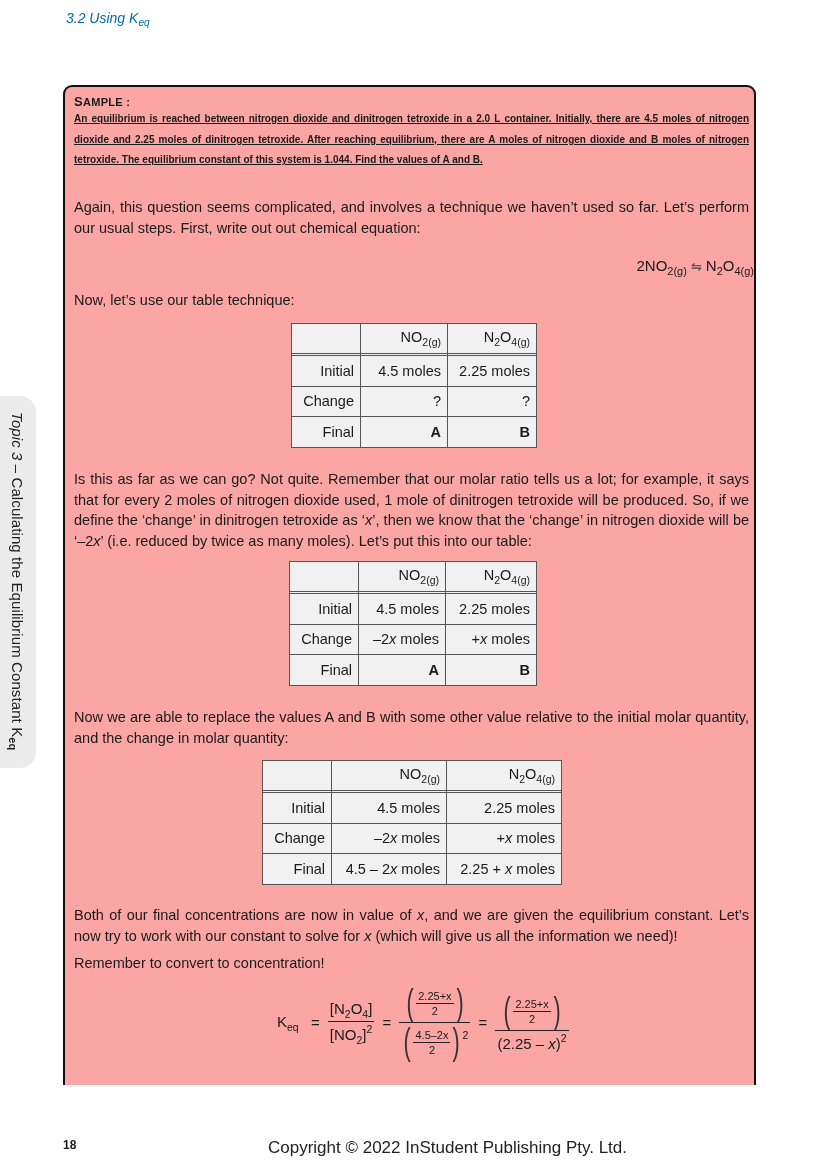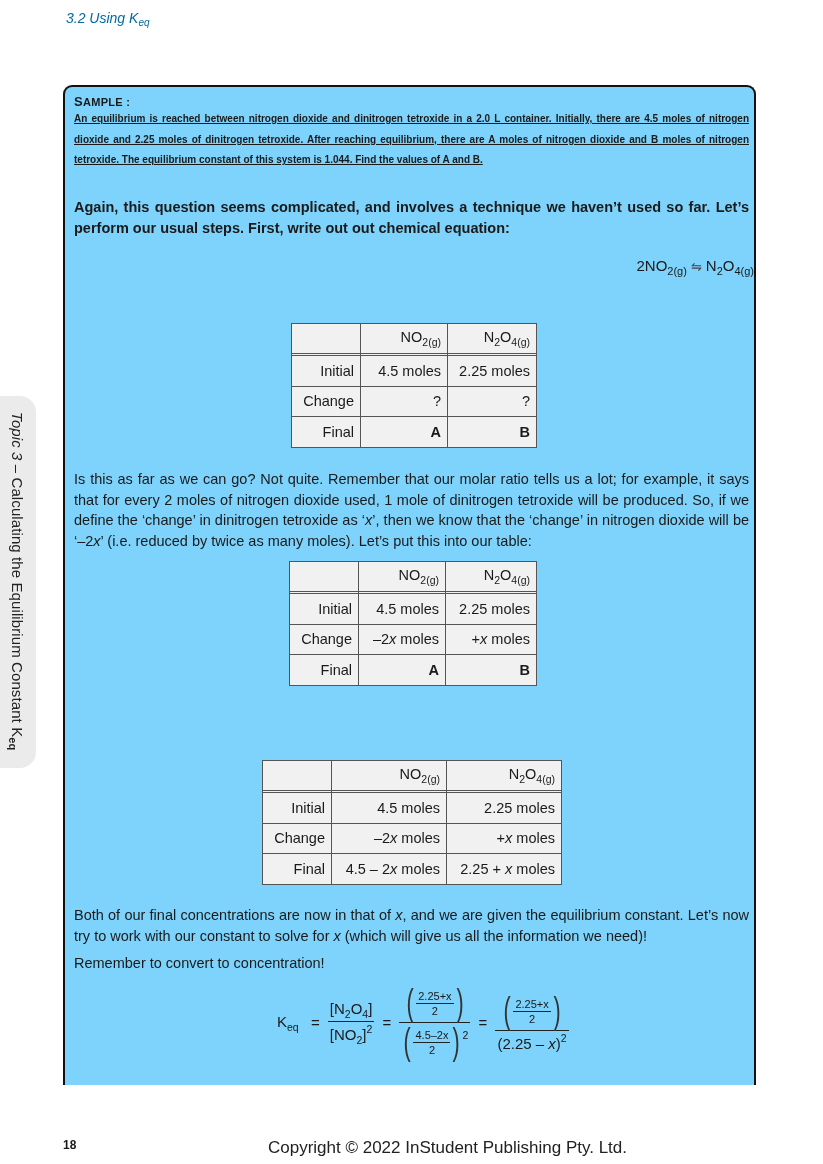--- a/index.html
+++ b/index.html
@@ -18,21 +18,21 @@
   }
   .side-tab-text {
     position: absolute; left: 26px; top: 412px; transform-origin: 0 0; transform: rotate(90deg);
     white-space: nowrap; font-size: 15px; color: #222; letter-spacing: 0.1px;
   }
   .side-tab-text .it { font-style: italic; }
   .side-tab-text sub { font-size: 11px; font-weight: bold; vertical-align: -3px; }
 
   .sample-box {
     position: absolute; left: 63px; top: 85px; width: 693px; height: 1000px;
-    background: #7dd3fc; border: 2px solid #111; border-bottom: none;
+    background: #fca5a5; border: 2px solid #111; border-bottom: none;
     border-radius: 9px 9px 0 0; box-sizing: border-box;
   }
   .sample-label {
     position: absolute; left: 9px; top: 7px; font-size: 11px; font-weight: bold; letter-spacing: 0.3px;
   }
   .sample-label .big { font-size: 13px; }
   .question {
     position: absolute; left: 9px; top: 22px; width: 675px; font-size: 10px; font-weight: bold;
     line-height: 20.6px; text-align: justify; margin: 0; text-decoration: underline;
   }
@@ -82,24 +82,25 @@
 
 <div class="running-head"><span>3.2 Using K</span><sub>eq</sub></div>
 
 <div class="side-tab"></div>
 <div class="side-tab-text"><span class="it">Topic 3</span><span> – Calculating the Equilibrium Constant K</span><sub>eq</sub></div>
 
 <div class="sample-box">
   <div class="sample-label"><span class="big">S</span><span>AMPLE :</span></div>
   <p class="question">An equilibrium is reached between nitrogen dioxide and dinitrogen tetroxide in a 2.0 L container. Initially, there are 4.5 moles of nitrogen dioxide and 2.25 moles of dinitrogen tetroxide.  After reaching equilibrium, there are A moles of nitrogen dioxide and B moles of nitrogen tetroxide. The equilibrium constant of this system is 1.044. Find the values of A and B.</p>
 
-  <p class="para" style="top:110px;font-weight:bold;">Again, this question seems complicated, and involves a technique we haven’t used so far. Let’s perform our usual steps. First, write out out chemical equation:</p>
+  <p class="para" style="top:110px;">Again, this question seems complicated, and involves a technique we haven’t used so far. Let’s perform our usual steps. First, write out out chemical equation:</p>
 
   <div class="equation" style="top:170px;"><span>2NO</span><sub>2(g)</sub><span class="eq-arrow">⇋</span><span>N</span><sub>2</sub><span>O</span><sub>4(g)</sub></div>
 
+  <p class="para" style="top:203px;">Now, let’s use our table technique:</p>
 
   <table class="ice" style="left:226px; top:236px;">
     <tbody>
         <tr class="head">
       <td style="width:56px;"></td>
       <td style="width:74px;"><span>NO</span><sub>2(g)</sub></td>
       <td style="width:76px;"><span>N</span><sub>2</sub><span>O</span><sub>4(g)</sub></td>
     </tr>
     <tr>
           <td>Initial</td>
@@ -139,20 +140,21 @@
           <td><span>+</span><i>x</i><span> moles</span></td>
         </tr>
     <tr>
           <td>Final</td>
           <td class="bold">A</td>
           <td class="bold">B</td>
         </tr>
   </tbody>
     </table>
 
+  <p class="para" style="top:620px;">Now we are able to replace the values A and B with some other value relative to the initial molar quantity, and the change in molar quantity:</p>
 
   <table class="ice" style="left:197px; top:673px;">
     <tbody>
         <tr class="head">
       <td style="width:56px;"></td>
       <td style="width:102px;"><span>NO</span><sub>2(g)</sub></td>
       <td style="width:102px;"><span>N</span><sub>2</sub><span>O</span><sub>4(g)</sub></td>
     </tr>
     <tr>
           <td>Initial</td>
@@ -165,21 +167,21 @@
           <td><span>+</span><i>x</i><span> moles</span></td>
         </tr>
     <tr>
           <td>Final</td>
           <td><span>4.5 – 2</span><i>x</i><span> moles</span></td>
           <td><span>2.25 + </span><i>x</i><span> moles</span></td>
         </tr>
   </tbody>
     </table>
 
-  <p class="para" style="top:818px;"><span>Both of our final concentrations are now in that of </span><i>x</i><span>, and we are given the equilibrium constant. Let’s now try to work with our constant to solve for </span><i>x</i><span> (which will give us all the information we need)!</span></p>
+  <p class="para" style="top:818px;"><span>Both of our final concentrations are now in value of </span><i>x</i><span>, and we are given the equilibrium constant. Let’s now try to work with our constant to solve for </span><i>x</i><span> (which will give us all the information we need)!</span></p>
 
   <p class="para" style="top:866px;">Remember to convert to concentration!</p>
 
   <div class="keq-formula">
     <span class="op"><span>K</span><span class="sub">eq</span></span>
     <span class="op">=</span>
     <span class="frac">
       <span class="num"><span>[N</span><span class="sub">2</span><span>O</span><span class="sub">4</span><span>]</span></span>
       <span class="bar"></span>
       <span class="den"><span>[NO</span><span class="sub">2</span><span>]</span><span class="sup">2</span></span>

